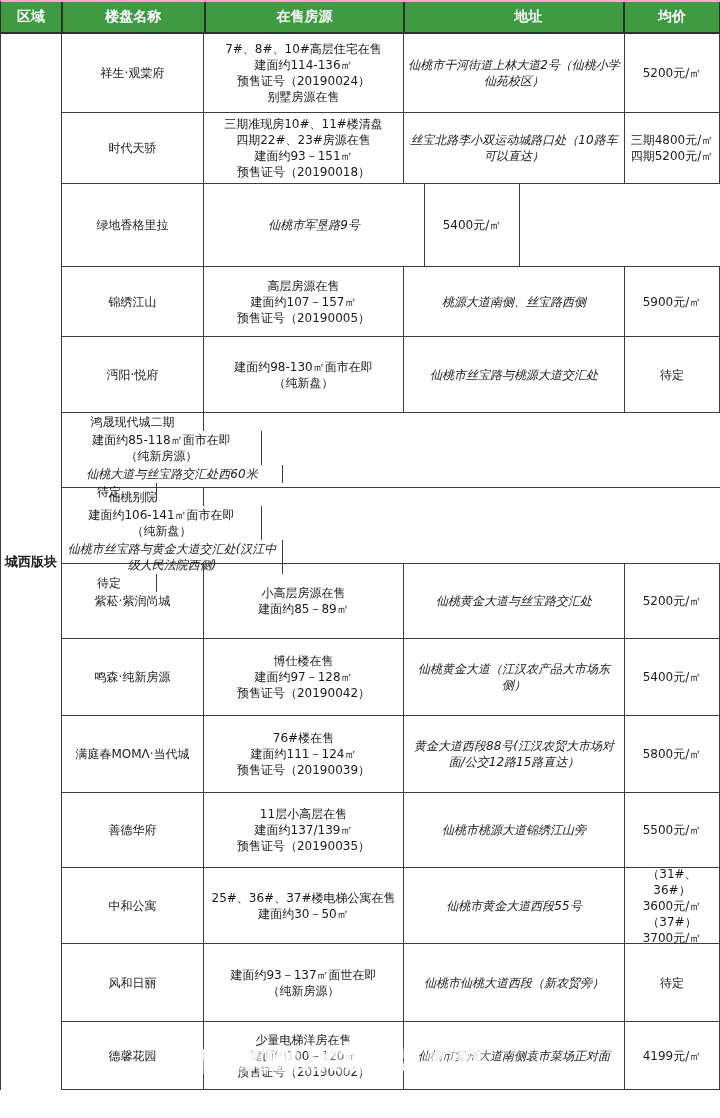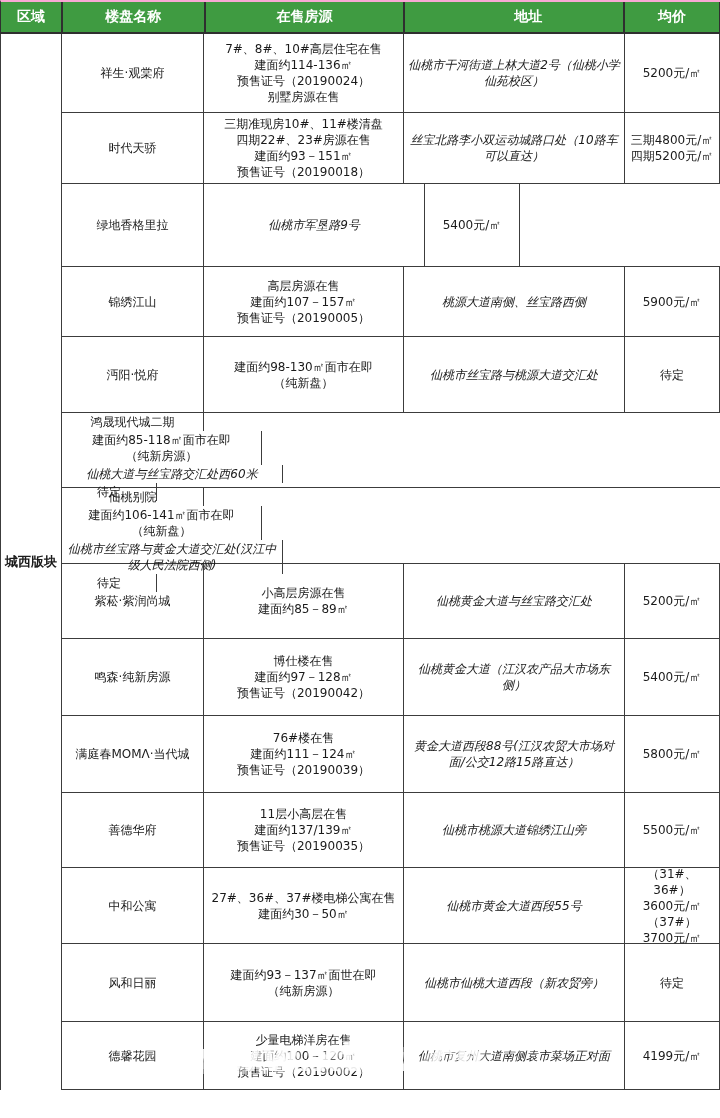--- a/index.html
+++ b/index.html
@@ -280,21 +280,21 @@
           </div>
           <div class="cell c-price">
             <div>5500元/㎡</div>
           </div>
         </div>
         <div class="row" style="height: 76px;">
           <div class="cell c-name">
             <span>中和公寓</span>
           </div>
           <div class="cell c-listing">
-            <div>27#、36#、37#楼电梯公寓在售</div>
+            <div>25#、36#、37#楼电梯公寓在售</div>
             <div>建面约30－50㎡</div>
           </div>
           <div class="cell c-addr">
             <span>仙桃市黄金大道西段55号</span>
           </div>
           <div class="cell c-price">
             <div>（31#、36#）</div>
             <div>3600元/㎡</div>
             <div>（37#）</div>
             <div>3700元/㎡</div>

